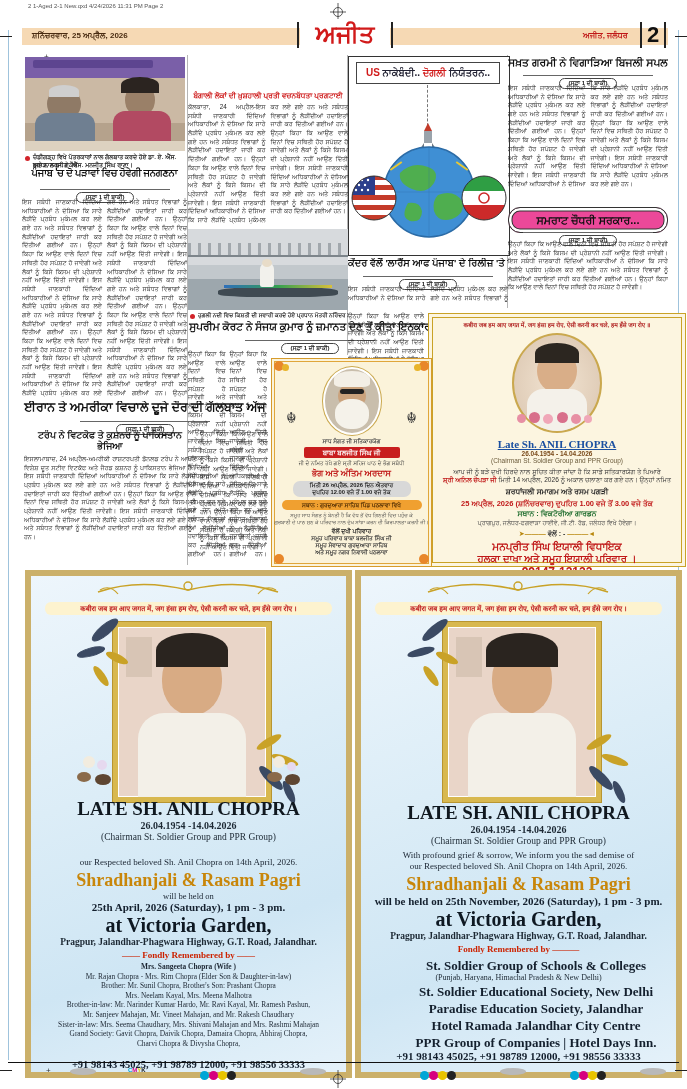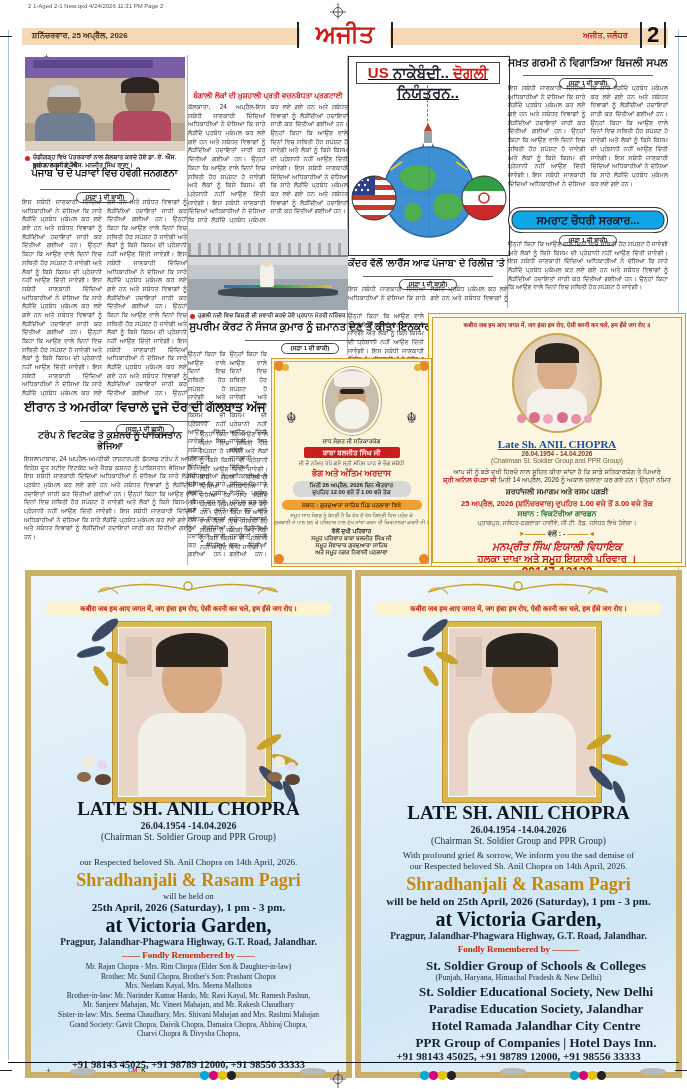--- a/index.html
+++ b/index.html
@@ -94,21 +94,21 @@
     <div class="abs" style="left:72px;top:34px;width:14px;height:24px;border-radius:6px 6px 2px 2px;background:#f2f1ec;"></div>
     <div class="abs" style="left:74px;top:30px;width:10px;height:8px;border-radius:50%;background:#e8dcc8;"></div>
   </div>
   <div class="reddot" style="left:190px;top:314px;"></div>
   <div class="abs capline nw" style="left:198px;top:312px;width:150px;font-size:5.8px;">ਹੁਗਲੀ ਨਦੀ ਵਿਚ ਕਿਸ਼ਤੀ ਦੀ ਸਵਾਰੀ ਕਰਦੇ ਹੋਏ ਪ੍ਰਧਾਨ ਮੰਤਰੀ ਨਰਿੰਦਰ ਮੋਦੀ।</div>
   <div class="abs hl c nw" style="left:188px;top:321px;width:244px;font-size:10.5px;">ਸੁਪਰੀਮ ਕੋਰਟ ਨੇ ਸੰਜਯ ਕੁਮਾਰ ਨੂੰ ਜ਼ਮਾਨਤ ਦੇਣ ਤੋਂ ਕੀਤਾ ਇਨਕਾਰ</div>
   <div class="pillwrap" style="left:245px;top:336px;width:130px;"><span class="pill">(ਸਫ਼ਾ 1 ਦੀ ਬਾਕੀ)</span></div>
   <div class="abs bodytxt" style="left:188px;top:350px;width:79px;height:212px;column-count:2;column-gap:4px;">ਉਨ੍ਹਾਂ ਕਿਹਾ ਕਿ ਆਉਣ ਵਾਲੇ ਦਿਨਾਂ ਵਿਚ ਸਥਿਤੀ ਹੋਰ ਸਪੱਸ਼ਟ ਹੋ ਜਾਵੇਗੀ ਅਤੇ ਲੋਕਾਂ ਨੂੰ ਕਿਸੇ ਕਿਸਮ ਦੀ ਪ੍ਰੇਸ਼ਾਨੀ ਨਹੀਂ ਆਉਣ ਦਿੱਤੀ ਜਾਵੇਗੀ। ਇਸ ਸਬੰਧੀ ਜਾਣਕਾਰੀ ਦਿੰਦਿਆਂ ਅਧਿਕਾਰੀਆਂ ਨੇ ਦੱਸਿਆ ਕਿ ਸਾਰੇ ਲੋੜੀਂਦੇ ਪ੍ਰਬੰਧ ਮੁਕੰਮਲ ਕਰ ਲਏ ਗਏ ਹਨ ਅਤੇ ਸਬੰਧਤ ਵਿਭਾਗਾਂ ਨੂੰ ਲੋੜੀਂਦੀਆਂ ਹਦਾਇਤਾਂ ਜਾਰੀ ਕਰ ਦਿੱਤੀਆਂ ਗਈਆਂ ਹਨ। ਉਨ੍ਹਾਂ ਕਿਹਾ ਕਿ ਆਉਣ ਵਾਲੇ ਦਿਨਾਂ ਵਿਚ ਸਥਿਤੀ ਹੋਰ ਸਪੱਸ਼ਟ ਹੋ ਜਾਵੇਗੀ ਅਤੇ ਲੋਕਾਂ ਨੂੰ ਕਿਸੇ ਕਿਸਮ ਦੀ ਪ੍ਰੇਸ਼ਾਨੀ ਨਹੀਂ ਆਉਣ ਦਿੱਤੀ ਜਾਵੇਗੀ। ਇਸ ਸਬੰਧੀ ਜਾਣਕਾਰੀ ਦਿੰਦਿਆਂ ਅਧਿਕਾਰੀਆਂ ਨੇ ਦੱਸਿਆ ਕਿ ਸਾਰੇ ਲੋੜੀਂਦੇ ਪ੍ਰਬੰਧ ਮੁਕੰਮਲ ਕਰ ਲਏ ਗਏ ਹਨ ਅਤੇ ਸਬੰਧਤ ਵਿਭਾਗਾਂ ਨੂੰ ਲੋੜੀਂਦੀਆਂ ਹਦਾਇਤਾਂ ਜਾਰੀ ਕਰ ਦਿੱਤੀਆਂ ਗਈਆਂ ਹਨ। ਉਨ੍ਹਾਂ ਕਿਹਾ ਕਿ ਆਉਣ ਵਾਲੇ ਦਿਨਾਂ ਵਿਚ ਸਥਿਤੀ ਹੋਰ ਸਪੱਸ਼ਟ ਹੋ ਜਾਵੇਗੀ ਅਤੇ ਲੋਕਾਂ ਨੂੰ ਕਿਸੇ ਕਿਸਮ ਦੀ ਪ੍ਰੇਸ਼ਾਨੀ ਨਹੀਂ ਆਉਣ ਦਿੱਤੀ ਜਾਵੇਗੀ।</div>
 
   <div class="abs" style="left:348px;top:56px;width:160px;height:198px;border:1px solid #333;background:#fff;">
-    <div class="abs c" style="left:7px;top:5px;width:142px;height:20px;border:1.5px solid #444;line-height:20px;font-weight:bold;font-size:15px;text-decoration:underline;">
+    <div class="abs c" style="left:7px;top:5px;width:142px;height:20px;border:1.5px solid #444;line-height:20px;font-weight:bold;font-size:10px;">
       <span style="color:#d11a1a;">US</span>
       <span style="color:#223;">ਨਾਕੇਬੰਦੀ..</span>
       <span style="color:#d11a1a;">ਦੋਗਲੀ</span>
       <span style="color:#223;">ਨਿਯੰਤਰਨ..</span>
     </div>
     <div class="abs" style="left:78px;top:28px;width:0;height:46px;border-left:1.5px dashed #777;"></div>
     <svg class="abs" style="left:70px;top:66px;" width="18" height="26">
       <polygon points="9,0 13,8 5,8" fill="#c43b2a"></polygon>
       <rect x="5" y="8" width="8" height="12" fill="#9aa3ab"></rect>
       <polygon points="5,20 1,26 5,24" fill="#6b7680"></polygon>
@@ -170,21 +170,21 @@
   </div>
   <div class="abs hl c nw" style="left:348px;top:258px;width:160px;font-size:9.8px;">ਕੇਂਦਰ ਵੱਲੋਂ 'ਲਾਰੈਂਸ ਆਫ ਪੰਜਾਬ' ਦੇ ਰਿਲੀਜ਼ 'ਤੇ ਰੋਕ</div>
   <div class="pillwrap" style="left:363px;top:272px;width:130px;"><span class="pill">(ਸਫ਼ਾ 1 ਦੀ ਬਾਕੀ)</span></div>
   <div class="abs bodytxt cols2" style="left:348px;top:285px;width:160px;height:26px;">ਇਸ ਸਬੰਧੀ ਜਾਣਕਾਰੀ ਦਿੰਦਿਆਂ ਅਧਿਕਾਰੀਆਂ ਨੇ ਦੱਸਿਆ ਕਿ ਸਾਰੇ ਲੋੜੀਂਦੇ ਪ੍ਰਬੰਧ ਮੁਕੰਮਲ ਕਰ ਲਏ ਗਏ ਹਨ ਅਤੇ ਸਬੰਧਤ ਵਿਭਾਗਾਂ ਨੂੰ ਲੋੜੀਂਦੀਆਂ ਹਦਾਇਤਾਂ ਜਾਰੀ ਕਰ ਦਿੱਤੀਆਂ ਗਈਆਂ ਹਨ।</div>
   <div class="abs bodytxt" style="left:348px;top:312px;width:76px;height:46px;">ਉਨ੍ਹਾਂ ਕਿਹਾ ਕਿ ਆਉਣ ਵਾਲੇ ਦਿਨਾਂ ਵਿਚ ਸਥਿਤੀ ਹੋਰ ਸਪੱਸ਼ਟ ਹੋ ਜਾਵੇਗੀ ਅਤੇ ਲੋਕਾਂ ਨੂੰ ਕਿਸੇ ਕਿਸਮ ਦੀ ਪ੍ਰੇਸ਼ਾਨੀ ਨਹੀਂ ਆਉਣ ਦਿੱਤੀ ਜਾਵੇਗੀ। ਇਸ ਸਬੰਧੀ ਜਾਣਕਾਰੀ ਦਿੰਦਿਆਂ ਅਧਿਕਾਰੀਆਂ ਨੇ ਦੱਸਿਆ ਕਿ ਸਾਰੇ ਪ੍ਰਬੰਧ ਮੁਕੰਮਲ ਕਰ ਲਏ ਗਏ ਹਨ।</div>
 
   <div class="abs hl c nw" style="left:508px;top:57px;width:160px;font-size:10.8px;">ਸਖ਼ਤ ਗਰਮੀ ਨੇ ਵਿਗਾੜਿਆ ਬਿਜਲੀ ਸਪਲਾਈ...</div>
   <div class="pillwrap" style="left:523px;top:71px;width:130px;"><span class="pill">(ਸਫ਼ਾ 1 ਦੀ ਬਾਕੀ)</span></div>
   <div class="abs bodytxt cols2" style="left:508px;top:84px;width:160px;height:120px;">ਇਸ ਸਬੰਧੀ ਜਾਣਕਾਰੀ ਦਿੰਦਿਆਂ ਅਧਿਕਾਰੀਆਂ ਨੇ ਦੱਸਿਆ ਕਿ ਸਾਰੇ ਲੋੜੀਂਦੇ ਪ੍ਰਬੰਧ ਮੁਕੰਮਲ ਕਰ ਲਏ ਗਏ ਹਨ ਅਤੇ ਸਬੰਧਤ ਵਿਭਾਗਾਂ ਨੂੰ ਲੋੜੀਂਦੀਆਂ ਹਦਾਇਤਾਂ ਜਾਰੀ ਕਰ ਦਿੱਤੀਆਂ ਗਈਆਂ ਹਨ। ਉਨ੍ਹਾਂ ਕਿਹਾ ਕਿ ਆਉਣ ਵਾਲੇ ਦਿਨਾਂ ਵਿਚ ਸਥਿਤੀ ਹੋਰ ਸਪੱਸ਼ਟ ਹੋ ਜਾਵੇਗੀ ਅਤੇ ਲੋਕਾਂ ਨੂੰ ਕਿਸੇ ਕਿਸਮ ਦੀ ਪ੍ਰੇਸ਼ਾਨੀ ਨਹੀਂ ਆਉਣ ਦਿੱਤੀ ਜਾਵੇਗੀ। ਇਸ ਸਬੰਧੀ ਜਾਣਕਾਰੀ ਦਿੰਦਿਆਂ ਅਧਿਕਾਰੀਆਂ ਨੇ ਦੱਸਿਆ ਕਿ ਸਾਰੇ ਲੋੜੀਂਦੇ ਪ੍ਰਬੰਧ ਮੁਕੰਮਲ ਕਰ ਲਏ ਗਏ ਹਨ ਅਤੇ ਸਬੰਧਤ ਵਿਭਾਗਾਂ ਨੂੰ ਲੋੜੀਂਦੀਆਂ ਹਦਾਇਤਾਂ ਜਾਰੀ ਕਰ ਦਿੱਤੀਆਂ ਗਈਆਂ ਹਨ। ਉਨ੍ਹਾਂ ਕਿਹਾ ਕਿ ਆਉਣ ਵਾਲੇ ਦਿਨਾਂ ਵਿਚ ਸਥਿਤੀ ਹੋਰ ਸਪੱਸ਼ਟ ਹੋ ਜਾਵੇਗੀ ਅਤੇ ਲੋਕਾਂ ਨੂੰ ਕਿਸੇ ਕਿਸਮ ਦੀ ਪ੍ਰੇਸ਼ਾਨੀ ਨਹੀਂ ਆਉਣ ਦਿੱਤੀ ਜਾਵੇਗੀ। ਇਸ ਸਬੰਧੀ ਜਾਣਕਾਰੀ ਦਿੰਦਿਆਂ ਅਧਿਕਾਰੀਆਂ ਨੇ ਦੱਸਿਆ ਕਿ ਸਾਰੇ ਲੋੜੀਂਦੇ ਪ੍ਰਬੰਧ ਮੁਕੰਮਲ ਕਰ ਲਏ ਗਏ ਹਨ।</div>
 
-  <div class="abs c" style="left:508px;top:207px;width:158px;height:24px;border:1.5px solid #333;border-radius:12px;box-shadow:inset 0 0 0 2.5px #fff,inset 0 0 0 3.5px #333;line-height:24px;font-weight:bold;font-size:11px;background:#0ea5e9;">ਸਮਰਾਟ ਚੌਧਰੀ ਸਰਕਾਰ...</div>
+  <div class="abs c" style="left:508px;top:207px;width:158px;height:24px;border:1.5px solid #333;border-radius:12px;box-shadow:inset 0 0 0 2.5px #fff,inset 0 0 0 3.5px #333;line-height:24px;font-weight:bold;font-size:11px;background:#ec4899;">ਸਮਰਾਟ ਚੌਧਰੀ ਸਰਕਾਰ...</div>
   <div class="pillwrap" style="left:523px;top:228px;width:130px;"><span class="pill">(ਸਫ਼ਾ 1 ਦੀ ਬਾਕੀ)</span></div>
   <div class="abs bodytxt" style="left:508px;top:240px;width:160px;height:66px;">ਉਨ੍ਹਾਂ ਕਿਹਾ ਕਿ ਆਉਣ ਵਾਲੇ ਦਿਨਾਂ ਵਿਚ ਸਥਿਤੀ ਹੋਰ ਸਪੱਸ਼ਟ ਹੋ ਜਾਵੇਗੀ ਅਤੇ ਲੋਕਾਂ ਨੂੰ ਕਿਸੇ ਕਿਸਮ ਦੀ ਪ੍ਰੇਸ਼ਾਨੀ ਨਹੀਂ ਆਉਣ ਦਿੱਤੀ ਜਾਵੇਗੀ। ਇਸ ਸਬੰਧੀ ਜਾਣਕਾਰੀ ਦਿੰਦਿਆਂ ਅਧਿਕਾਰੀਆਂ ਨੇ ਦੱਸਿਆ ਕਿ ਸਾਰੇ ਲੋੜੀਂਦੇ ਪ੍ਰਬੰਧ ਮੁਕੰਮਲ ਕਰ ਲਏ ਗਏ ਹਨ ਅਤੇ ਸਬੰਧਤ ਵਿਭਾਗਾਂ ਨੂੰ ਲੋੜੀਂਦੀਆਂ ਹਦਾਇਤਾਂ ਜਾਰੀ ਕਰ ਦਿੱਤੀਆਂ ਗਈਆਂ ਹਨ। ਉਨ੍ਹਾਂ ਕਿਹਾ ਕਿ ਆਉਣ ਵਾਲੇ ਦਿਨਾਂ ਵਿਚ ਸਥਿਤੀ ਹੋਰ ਸਪੱਸ਼ਟ ਹੋ ਜਾਵੇਗੀ।</div>
 
   <div class="abs" style="left:428px;top:313px;width:256px;height:252px;background:#fcf5e0;border:1px solid #c9a227;box-shadow:inset 0 0 0 3px #fcf5e0,inset 0 0 0 4px #c9a227;">
     <div class="c" style="margin-top:7px;font-size:6px;font-weight:bold;color:#b02020;">कबीरा जब हम आए जगत में, जग हंसा हम रोए, ऐसी करनी कर चले, हम हँसे जग रोए ॥</div>
     <div style="position:relative;width:86px;height:96px;margin:4px auto 0;border-radius:50%;background:radial-gradient(#f2e4d2,#d9c4ae);border:2px solid #caa84e;overflow:hidden;">
       <div class="abs" style="left:23px;top:14px;width:40px;height:44px;border-radius:50%;background:#d9ae88;"></div>
       <div class="abs" style="left:21px;top:8px;width:44px;height:20px;border-radius:50% 50% 0 0;background:#2c2620;"></div>
       <div class="abs" style="left:13px;top:54px;width:60px;height:42px;border-radius:16px 16px 0 0;background:#f4f1ea;"></div>
     </div>
@@ -203,21 +203,21 @@
     <div class="c" style="font-size:6.6px;color:#333;padding:0 10px;">
       <span style="color:#c01818;font-weight:bold;">ਸ਼੍ਰੀ ਅਨਿਲ ਚੋਪੜਾ ਜੀ</span><span> ਮਿਤੀ 14 ਅਪ੍ਰੈਲ, 2026 ਨੂੰ ਅਕਾਲ ਚਲਾਣਾ ਕਰ ਗਏ ਹਨ। ਉਨ੍ਹਾਂ ਨਮਿਤ</span>
     </div>
     <div class="c" style="margin-top:3px;font-size:7.5px;font-weight:bold;color:#222;">ਸ਼ਰਧਾਂਜਲੀ ਸਮਾਗਮ ਅਤੇ ਰਸਮ ਪਗੜੀ</div>
     <div class="c" style="margin-top:2px;font-size:7.5px;font-weight:bold;color:#c01818;">25 ਅਪ੍ਰੈਲ, 2026 (ਸ਼ਨਿੱਚਰਵਾਰ) ਦੁਪਹਿਰ 1.00 ਵਜੇ ਤੋਂ 3.00 ਵਜੇ ਤੱਕ</div>
     <div class="c" style="font-size:7.5px;font-weight:bold;color:#1a6a2a;">ਸਥਾਨ : ਵਿਕਟੋਰੀਆ ਗਾਰਡਨ</div>
     <div class="c" style="font-size:6.2px;color:#444;">ਪ੍ਰਾਗਪੁਰ, ਜਲੰਧਰ-ਫਗਵਾੜਾ ਹਾਈਵੇ, ਜੀ.ਟੀ. ਰੋਡ, ਜਲੰਧਰ ਵਿਖੇ ਹੋਵੇਗਾ।</div>
     <div class="c" style="margin-top:3px;font-size:7px;font-weight:bold;color:#333;">
       <span style="color:#b8860b;">➤———</span> <span>ਵੱਲੋਂ : -</span> <span style="color:#b8860b;">———◄</span>
     </div>
-    <div class="c" style="margin-top:2px;font-size:10.5px;font-weight:bold;color:#c01818;font-style:italic;">ਮਨਪ੍ਰੀਤ ਸਿੰਘ ਇਯਾਲੀ ਵਿਧਾਇਕ</div>
+    <div class="c" style="margin-top:2px;font-size:10.5px;font-weight:bold;color:#c01818;">ਮਨਪ੍ਰੀਤ ਸਿੰਘ ਇਯਾਲੀ ਵਿਧਾਇਕ</div>
     <div class="c" style="font-size:10px;font-weight:bold;color:#c01818;">ਹਲਕਾ ਦਾਖਾ ਅਤੇ ਸਮੂਹ ਇਯਾਲੀ ਪਰਿਵਾਰ ।</div>
     <div class="c" style="font-size:12px;font-weight:bold;color:#c01818;">99147-12122</div>
   </div>
 
   <div class="abs" style="left:271px;top:358px;width:159px;height:207px;background:#fbf3da;border:1px solid #d69b2c;box-shadow:inset 0 0 0 2px #fbf3da,inset 0 0 0 3px #e0a63a;">
     <span class="flower" style="left:2px;top:2px;width:10px;height:10px;background:#e8872a;"></span>
     <span class="flower" style="left:10px;top:5px;width:7px;height:7px;background:#e8b42a;"></span>
     <span class="flower" style="right:2px;top:2px;width:10px;height:10px;background:#e8872a;"></span>
     <span class="flower" style="right:10px;top:5px;width:7px;height:7px;background:#e8b42a;"></span>
     <span class="flower" style="left:2px;bottom:2px;width:10px;height:10px;background:#e8872a;"></span>
@@ -296,20 +296,21 @@
     <div class="abs c ser" style="left:0;top:250px;width:327px;font-size:10px;font-weight:bold;color:#1c2833;">26.04.1954 -14.04.2026</div>
     <div class="abs c ser" style="left:0;top:262px;width:327px;font-size:9.5px;color:#1c2833;">(Chairman St. Soldier Group and PPR Group)</div>
     <div class="abs c ser" style="left:0;top:287px;width:327px;font-size:9px;color:#202b38;">our Respected beloved Sh. Anil Chopra on 14th April, 2026.</div>
     <div class="abs c ser" style="left:0;top:300px;width:327px;font-size:18px;font-weight:bold;color:#c8860a;">Shradhanjali &amp; Rasam Pagri</div>
     <div class="abs c ser" style="left:0;top:321px;width:327px;font-size:8.5px;color:#202b38;">will be held on</div>
     <div class="abs c ser" style="left:0;top:331px;width:327px;font-size:11px;font-weight:bold;color:#14202e;">25th April, 2026 (Saturday), 1 pm - 3 pm.</div>
     <div class="abs c ser" style="left:0;top:344px;width:327px;font-size:20px;font-weight:bold;color:#0e1822;">at Victoria Garden,</div>
     <div class="abs c ser" style="left:0;top:367px;width:327px;font-size:9.5px;font-weight:bold;color:#1c2833;">Pragpur, Jalandhar-Phagwara Highway, G.T. Road, Jalandhar.</div>
     <div class="abs c ser" style="left:0;top:380px;width:327px;font-size:9px;font-weight:bold;color:#cc2200;">—— <span>Fondly Remembered by</span> ——</div>
     <div class="abs c ser" style="left:6px;top:392px;width:315px;">
+      <div class="memoline" style="font-weight:bold;">Mrs. Sangeeta Chopra (Wife )</div>
       <div class="memoline">Mr. Rajan Chopra - Mrs. Rim Chopra (Elder Son &amp; Daughter-in-law)</div>
       <div class="memoline">Brother: Mr. Sunil Chopra, Brother's Son: Prashant Chopra</div>
       <div class="memoline">Mrs. Neelam Kayal, Mrs. Meena Malhotra</div>
       <div class="memoline">Brother-in-law: Mr. Narinder Kumar Hardo, Mr. Ravi Kayal, Mr. Ramesh Pashun,</div>
       <div class="memoline">Mr. Sanjeev Mahajan, Mr. Vineet Mahajan, and Mr. Rakesh Chaudhary</div>
       <div class="memoline">Sister-in-law: Mrs. Seema Chaudhary, Mrs. Shivani Mahajan and Mrs. Rashmi Mahajan</div>
       <div class="memoline">Grand Society: Gavit Chopra, Daivik Chopra, Damaira Chopra, Abhiraj Chopra,</div>
       <div class="memoline">Charvi Chopra &amp; Divysha Chopra,</div>
     </div>
     <div class="abs c ser" style="left:0;top:489px;width:327px;font-size:10.5px;font-weight:bold;color:#14202e;">+91 98143 45025,  +91 98789 12000, +91 98556 33333</div>
@@ -347,21 +348,21 @@
           <ellipse cx="30" cy="58" rx="16" ry="5" transform="rotate(45 30 58)"></ellipse>
           <ellipse cx="48" cy="72" rx="12" ry="4" transform="rotate(65 48 72)"></ellipse>
         </g>
     </svg>
     <div class="abs c ser" style="left:0;top:232px;width:327px;font-size:19px;font-weight:bold;color:#10181f;">LATE SH. ANIL CHOPRA</div>
     <div class="abs c ser" style="left:0;top:254px;width:327px;font-size:10px;font-weight:bold;color:#1c2833;">26.04.1954 -14.04.2026</div>
     <div class="abs c ser" style="left:0;top:266px;width:327px;font-size:9.5px;color:#1c2833;">(Chairman St. Soldier Group and PPR Group)</div>
     <div class="abs c ser" style="left:0;top:280px;width:327px;font-size:9px;color:#202b38;">With profound grief &amp; sorrow, We inform you the sad demise of</div>
     <div class="abs c ser" style="left:0;top:291px;width:327px;font-size:9px;color:#202b38;">our Respected beloved Sh. Anil Chopra on 14th April, 2026.</div>
     <div class="abs c ser" style="left:0;top:304px;width:327px;font-size:18px;font-weight:bold;color:#c8860a;">Shradhanjali &amp; Rasam Pagri</div>
-    <div class="abs c ser" style="left:0;top:325px;width:327px;font-size:11px;font-weight:bold;color:#14202e;">will be held on 25th April, 2026 (Saturday), 1 pm - 3 pm.</div>
+    <div class="abs c ser" style="left:0;top:325px;width:327px;font-size:11px;font-weight:bold;color:#14202e;">will be held on 25th November, 2026 (Saturday), 1 pm - 3 pm.</div>
     <div class="abs c ser" style="left:0;top:338px;width:327px;font-size:20px;font-weight:bold;color:#0e1822;">at Victoria Garden,</div>
     <div class="abs c ser" style="left:0;top:361px;width:327px;font-size:9.5px;font-weight:bold;color:#1c2833;">Pragpur, Jalandhar-Phagwara Highway, G.T. Road, Jalandhar.</div>
     <div class="abs c ser" style="left:0;top:374px;width:327px;font-size:9px;font-weight:bold;color:#cc2200;"><span>Fondly Remembered by</span> ———</div>
     <div class="abs c ser" style="left:6px;top:388px;width:315px;">
       <div class="orgline" style="font-size:13px;">St. Soldier Group of Schools &amp; Colleges</div>
       <div style="font-size:8px;line-height:10px;color:#1c2833;">(Punjab, Haryana, Himachal Pradesh &amp; New Delhi)</div>
       <div class="orgline" style="font-size:13px;line-height:17px;">St. Soldier Educational Society, New Delhi</div>
       <div class="orgline" style="font-size:13px;line-height:17px;">Paradise Education Society, Jalandhar</div>
       <div class="orgline" style="font-size:13px;line-height:17px;">Hotel Ramada Jalandhar City Centre</div>
       <div class="orgline" style="font-size:13px;line-height:17px;">PPR Group of Companies | Hotel Days Inn.</div>

